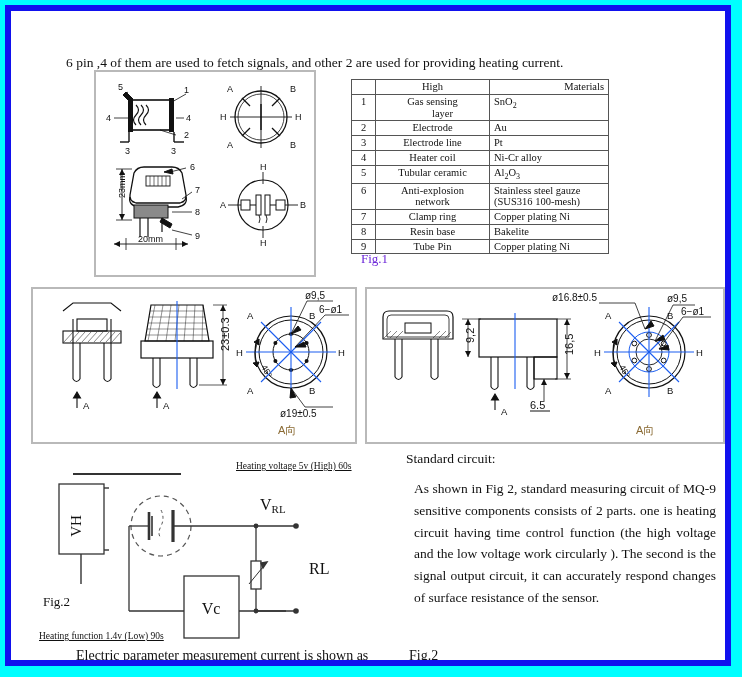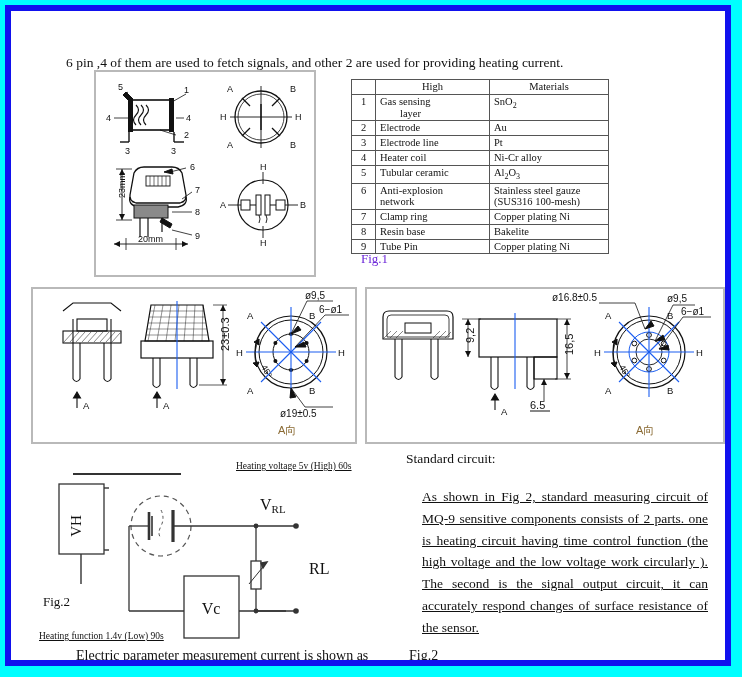--- a/index.html
+++ b/index.html
@@ -52,23 +52,23 @@
     font-size:10.5px;color:#111;
     background:#fff;
   }
   .parts-table td{
     border:1px solid #555;
     padding:1px 4px;
     vertical-align:top;
     line-height:1.12;
   }
   .parts-table td.num{width:15px;text-align:center;}
-  .parts-table td.part{width:105px;}
+  .parts-table td.part{width:105px;text-align:center;}
   .parts-table td.mat{width:110px;}
-  .parts-table tr.head td{text-align:center;font-weight:normal;}
+  .parts-table tr.head td{text-align:right;font-weight:normal;}
   .parts-table td.part.ctr{text-align:center;}
   sub{font-size:8px;}
 
   
   .dim-panel{
     position:absolute;
     border:2px solid #b9b9b9;background:#fff;
     box-sizing:border-box;
   }
   #dim-left{left:20px;top:276px;width:326px;height:157px;}
@@ -87,21 +87,21 @@
     position:absolute;left:65px;top:637px;font-size:14px;color:#111;white-space:nowrap;
   }
   .caption-fig{
     position:absolute;left:398px;top:637px;font-size:14px;color:#111;
   }
   .std-block{
     position:absolute;left:395px;top:437px;width:318px;
     font-size:13.5px;color:#111;line-height:1.62;
   }
   .std-title{margin:0 8px 0 0;}
-  .std-body{margin:16px;text-align:justify;text-decoration:underline;}
+  .std-body{margin:8px;text-align:justify;}
   svg{display:block;}
 </style>
 </head>
 <body>
 
 <div class="page-frame">
   <div class="sheet">
 
     <div class="intro-line">6 pin ,4 of them are used to fetch signals, and other 2 are used for providing heating current.</div>
 

